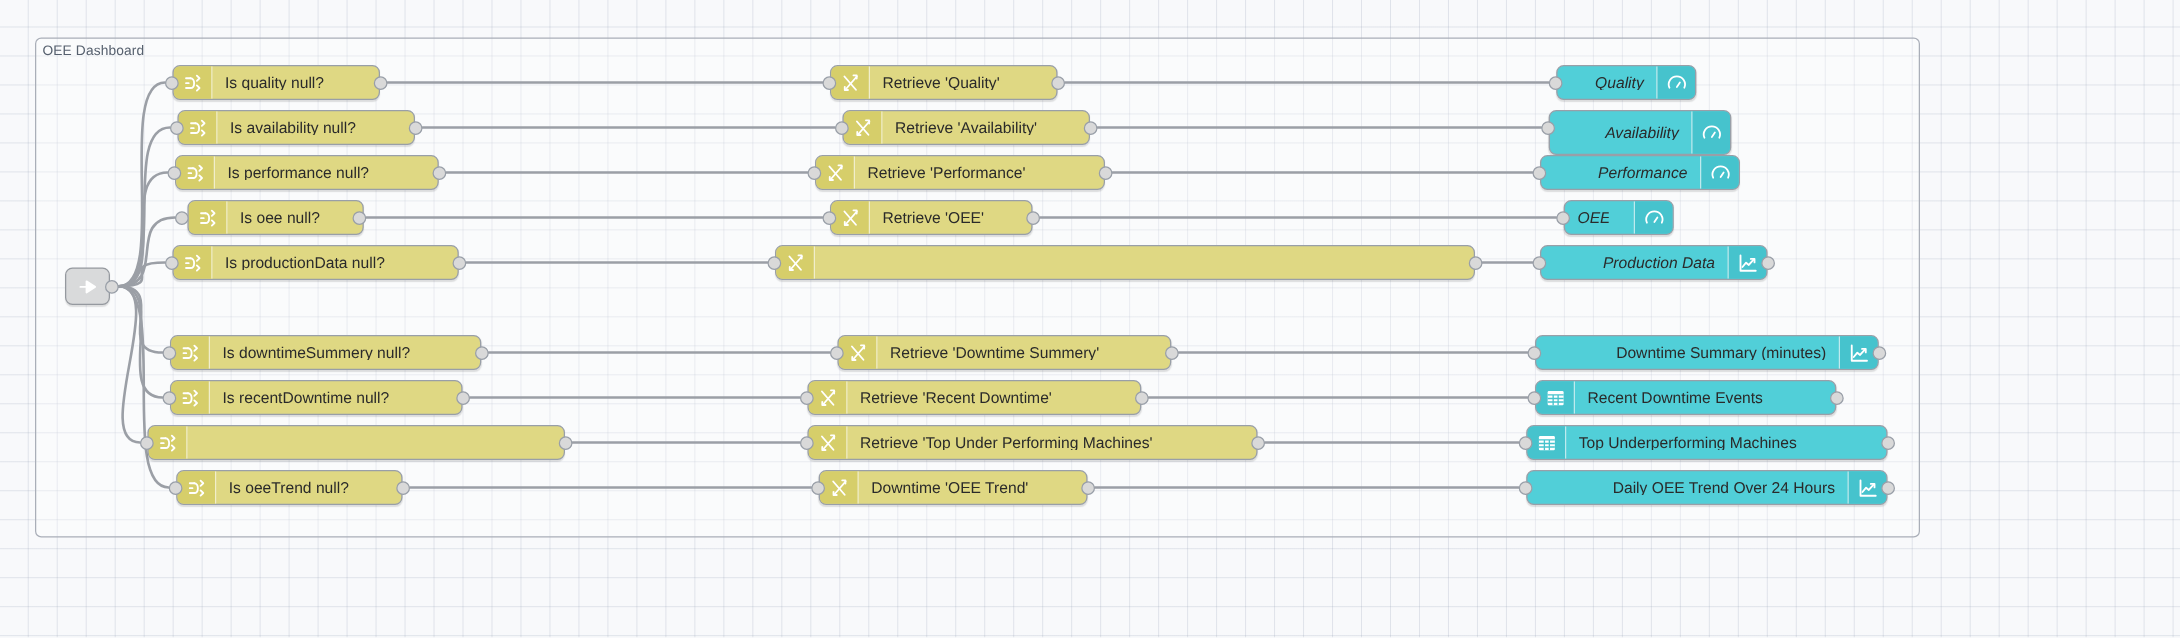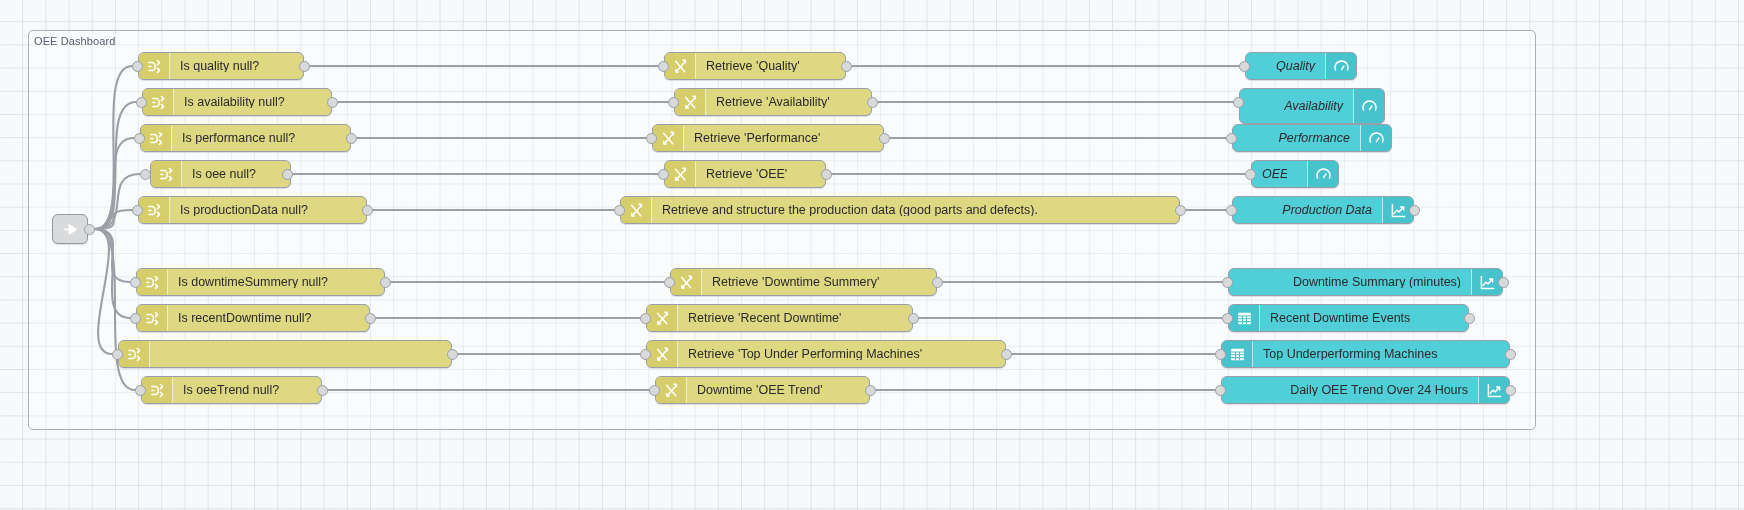--- a/index.html
+++ b/index.html
@@ -313,21 +313,20 @@
         <div class="icon-cell left">
           <svg class="nicon" width="17" height="17" viewBox="0 0 24 24">
             <g fill="none" stroke="#fff" stroke-width="2.1" stroke-linecap="round" stroke-linejoin="round">
               <path d="M5 4.5L18 19.5"></path>
               <path d="M19 4.5L6 19.5"></path>
               <path d="M15.2 3.2h3.6v3.6"></path>
               <path d="M5.4 16.2v3.6h3.6"></path>
             </g>
           </svg>
         </div>
-        <div class="label lbl-left">Retrieve and structure the production data (good parts and defects).</div>
       </div>
       <div class="node ui" style="left: 1232px; top: 196px; width: 182px; height: 28px;">
         <div class="label lbl-italic lbl-right">Production Data</div>
         <div class="icon-cell right">
           <svg class="nicon" width="17" height="17" viewBox="0 0 24 24">
             <g fill="none" stroke="#fff" stroke-width="2.1" stroke-linecap="round" stroke-linejoin="round">
               <path d="M3.4 3.4v17.2h17.2"></path>
               <path d="M5.6 16.4l4.1-4.9 3.1 2.6 5.6-6.4"></path>
               <path d="M15 7.2h4.2v4"></path>
             </g>

